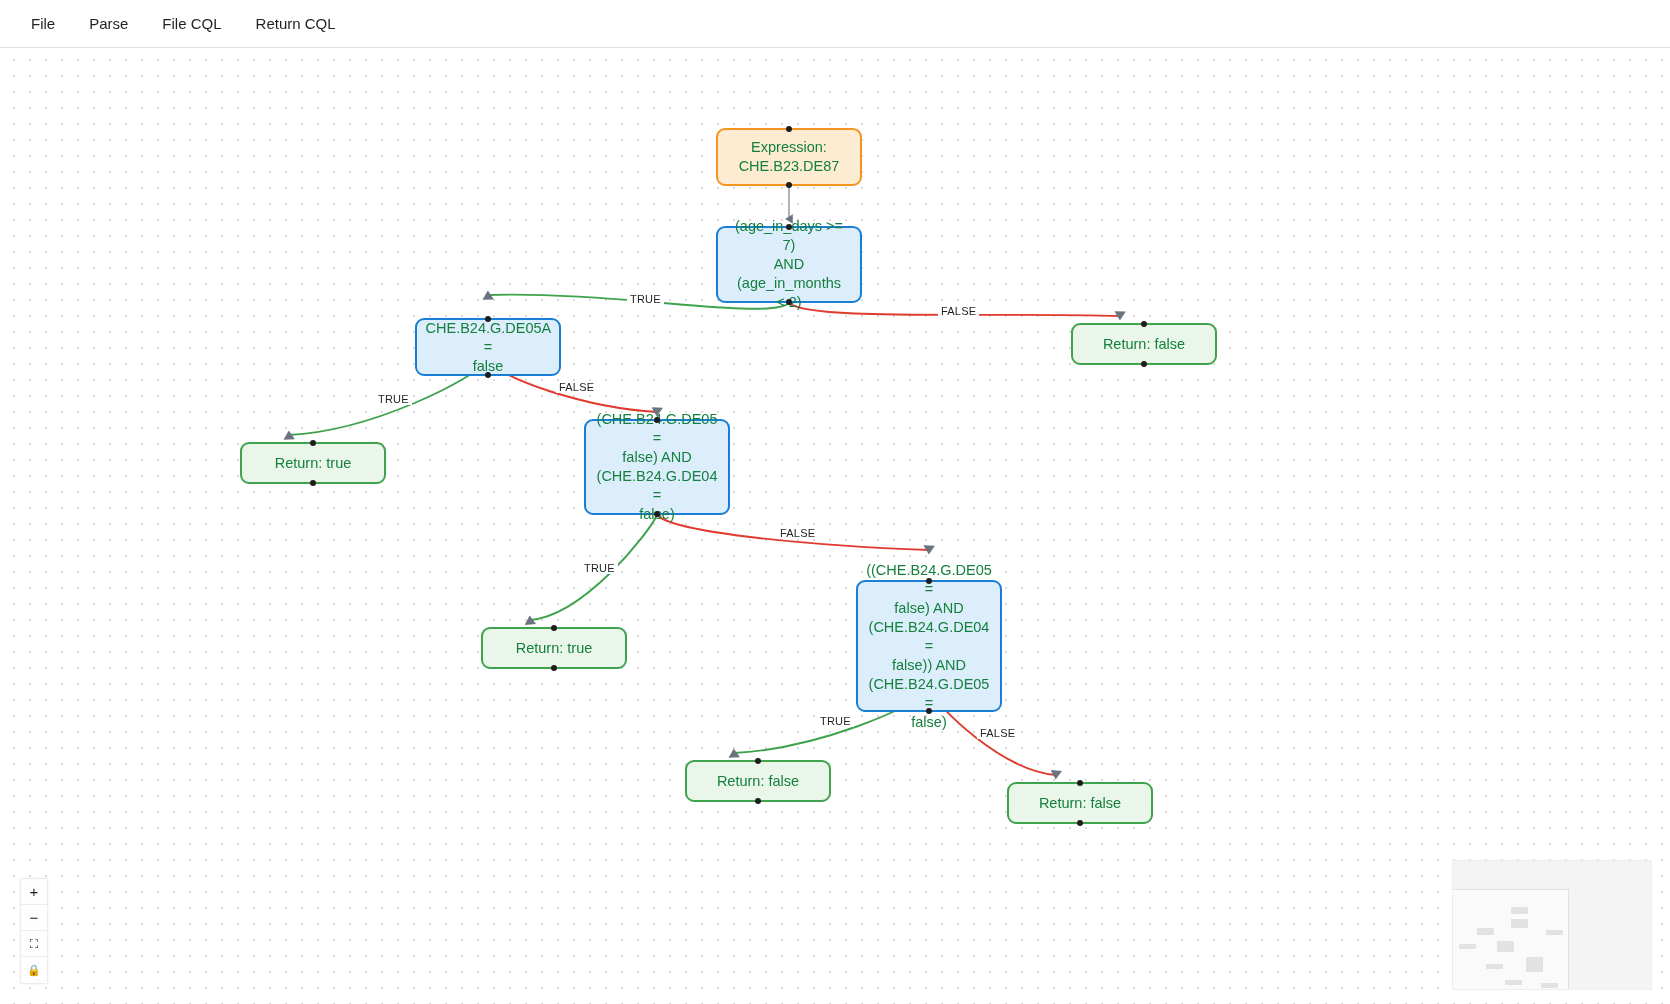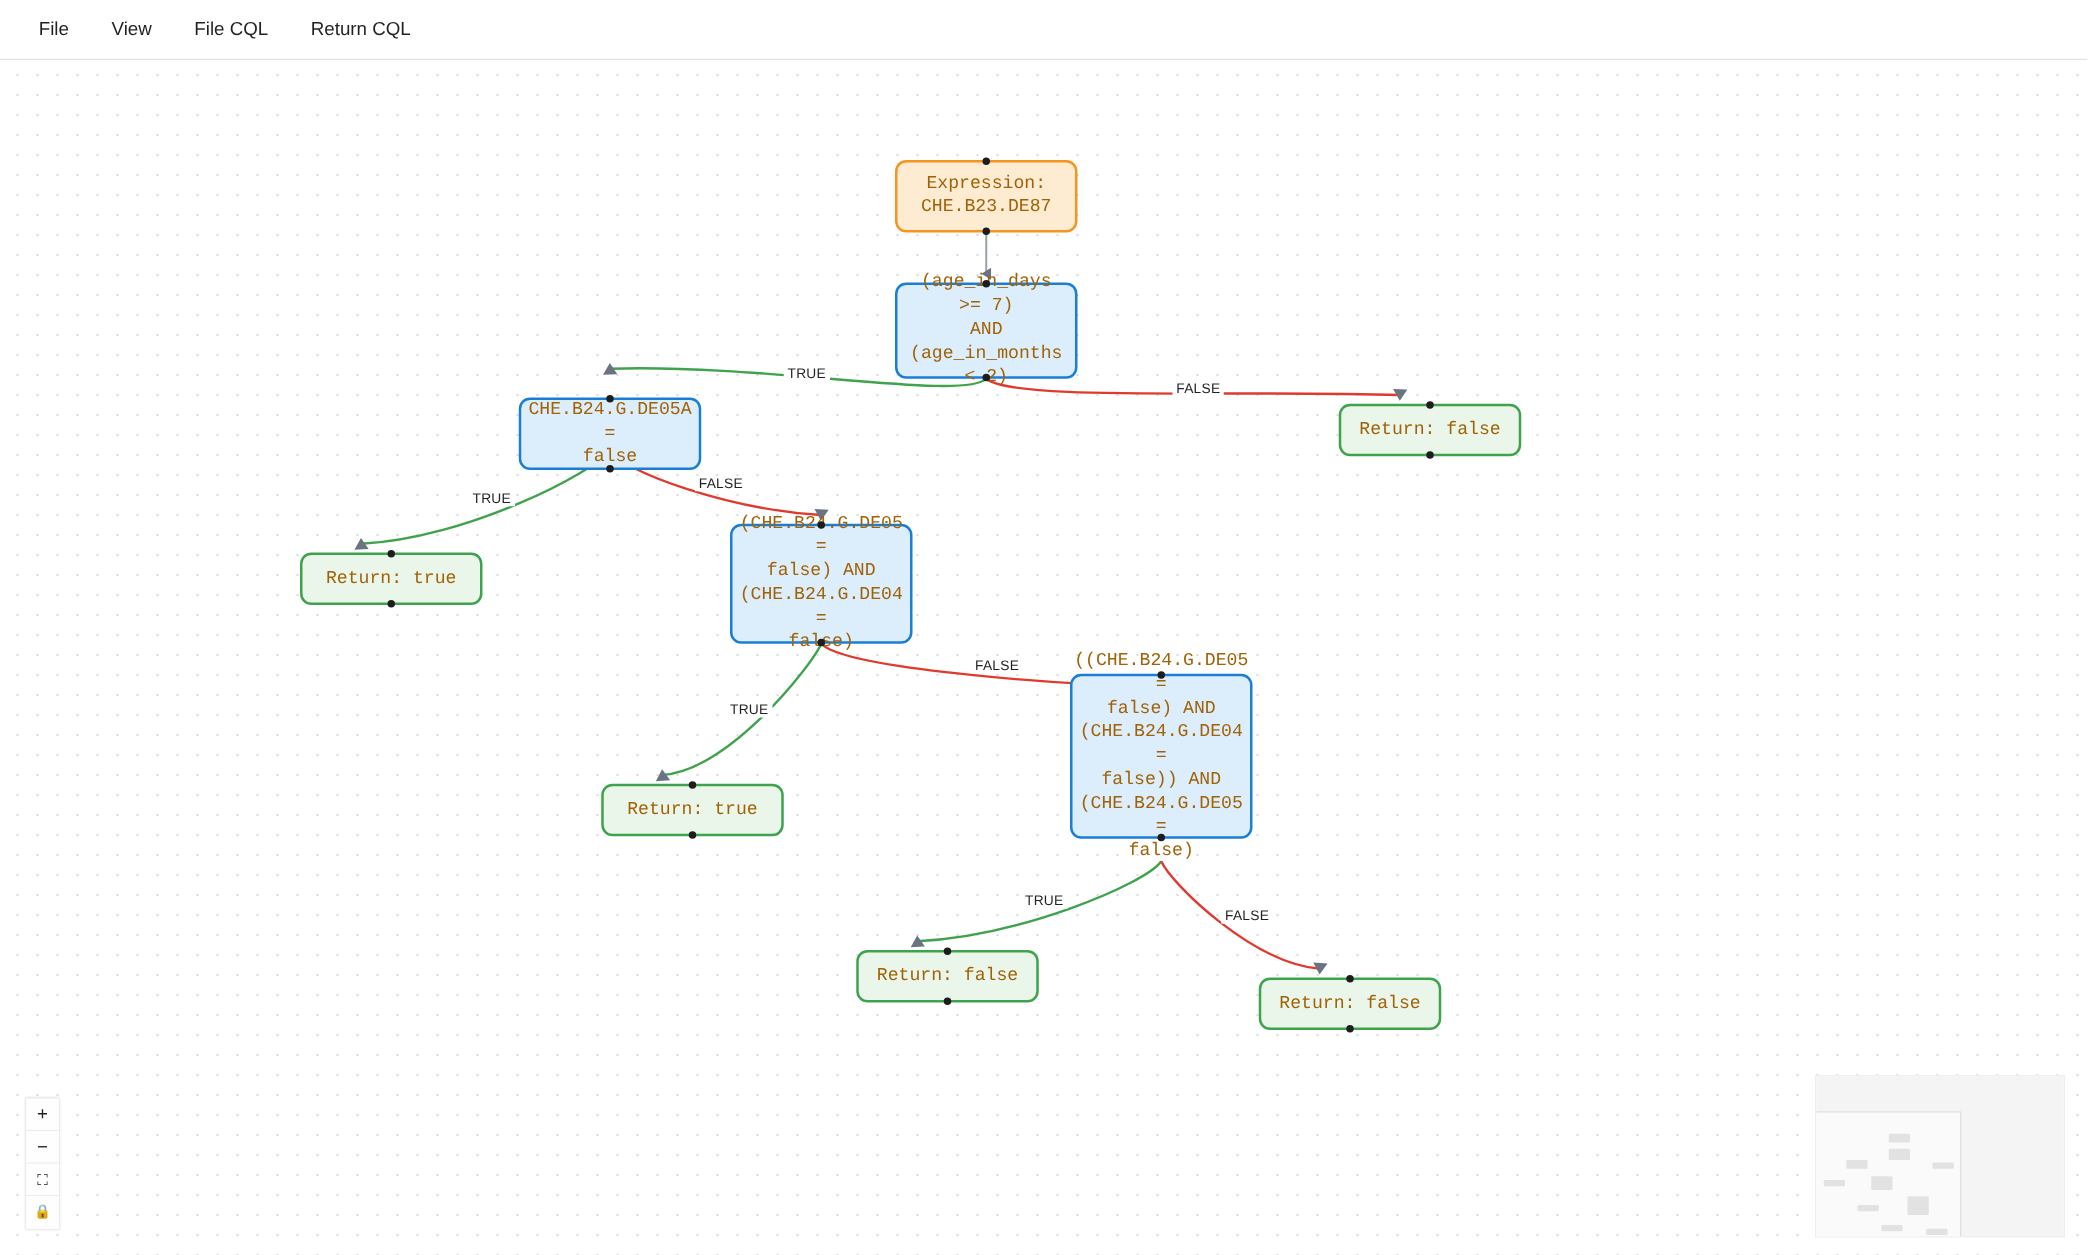--- a/index.html
+++ b/index.html
@@ -44,26 +44,25 @@
   }
 
   
   .node {
     position: absolute;
     border-radius: 9px;
     display: flex; align-items: center; justify-content: center;
     text-align: center;
     font-size: 14.5px;
     line-height: 19px;
-    color: #a16207;
+    color: #15803d;
     padding: 8px 11px;
     cursor: grab;
     z-index: 10;
     white-space: pre-line;
-    font-family: Liberation Mono, monospace;
   }
   .node.expression {
     background: #fdecd2;
     border: 2px solid #f5941e;
   }
   .node.condition {
     background: #dceefb;
     border: 2px solid #1a7fd4;
   }
   .node.result {
@@ -144,21 +143,21 @@
     background: rgba(255,255,255,0.55);
   }
 </style>
 </head>
 <body>
 
 <div id="app">
 
   <div class="menubar" id="menubar">
       <div class="menu-item">File</div>
-      <div class="menu-item">View</div>
+      <div class="menu-item">Parse</div>
       <div class="menu-item">File CQL</div>
       <div class="menu-item">Return CQL</div>
     </div>
 
   <div class="canvas">
     <svg class="edge-layer" id="edge-layer" width="1670" height="956" viewBox="0 0 1670 956">
         <defs>
           <marker id="arrow-true" viewBox="0 0 10 10" refX="5" refY="5" markerWidth="6" markerHeight="6" orient="auto-start-reverse">
             <path d="M 0 1 L 10 1 L 5 9 z" fill="#6b7280"></path>
           </marker>
@@ -187,21 +186,21 @@
 &lt; 2)</div>
         <div class="node condition" style="left: 415px; top: 270px; width: 146px; height: 58px;">CHE.B24.G.DE05A =
 false</div>
         <div class="node result" style="left: 1047px; top: 275px; width: 146px; height: 42px;">Return: false</div>
         <div class="node result" style="left: 216px; top: 394px; width: 146px; height: 42px;">Return: true</div>
         <div class="node condition" style="left: 584px; top: 371px; width: 146px; height: 96px;">(CHE.B24.G.DE05 =
 false) AND
 (CHE.B24.G.DE04 =
 false)</div>
         <div class="node result" style="left: 457px; top: 579px; width: 146px; height: 42px;">Return: true</div>
-        <div class="node condition" style="left: 856px; top: 491px; width: 146px; height: 132px;">((CHE.B24.G.DE05 =
+        <div class="node condition" style="left: 856px; top: 532px; width: 146px; height: 132px;">((CHE.B24.G.DE05 =
 false) AND
 (CHE.B24.G.DE04 =
 false)) AND
 (CHE.B24.G.DE05 =
 false)</div>
         <div class="node result" style="left: 661px; top: 712px; width: 146px; height: 42px;">Return: false</div>
         <div class="node result" style="left: 983px; top: 734px; width: 146px; height: 42px;">Return: false</div>
       </div>
     <div id="label-layer">
         <div class="edge-label" style="left: 627px; top: 245px;">TRUE</div>

